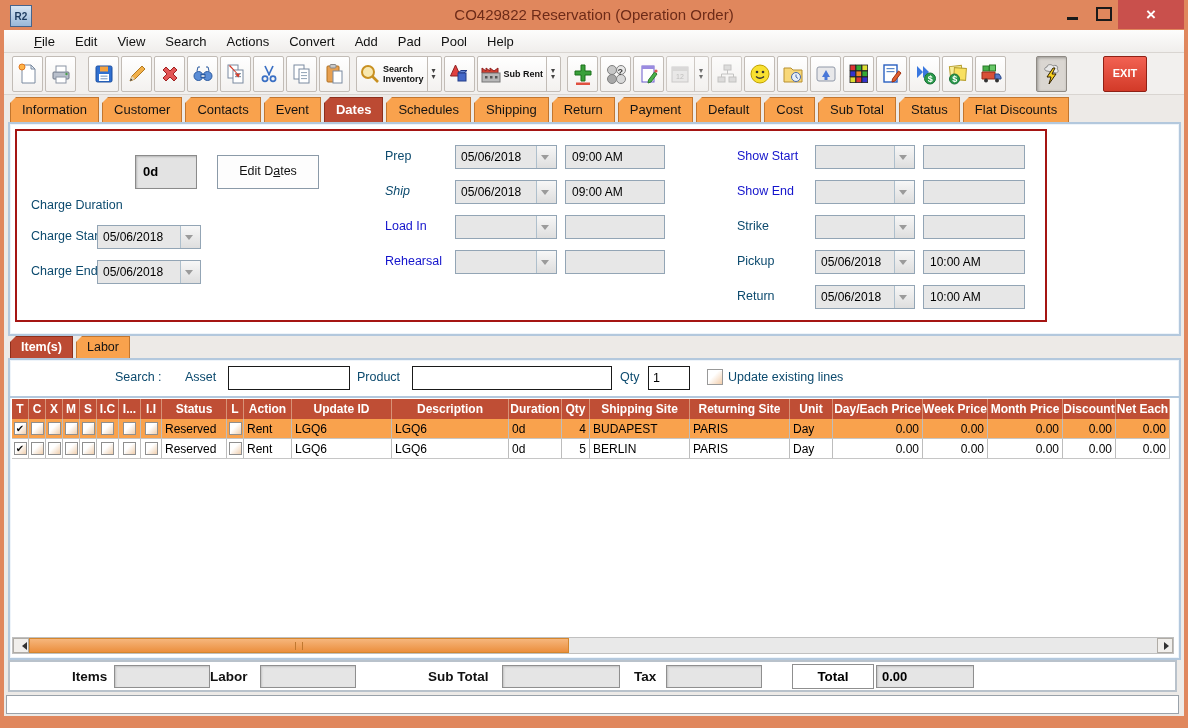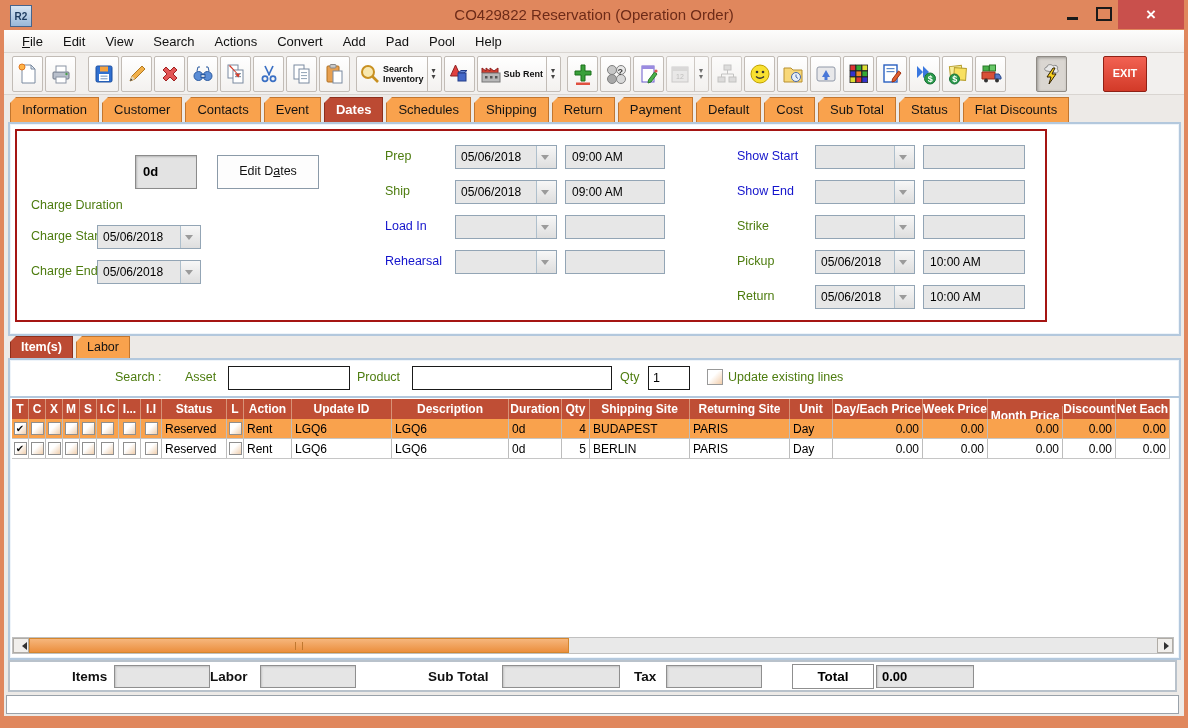--- a/index.html
+++ b/index.html
@@ -8,21 +8,21 @@
   .app-icon{position:absolute;left:10px;top:5px;width:20px;height:20px;background:linear-gradient(#d8e6f4,#9ab8d8);border:1px solid #47648c;font-size:10px;font-weight:bold;color:#1c3least;color:#1c3a5e;display:flex;align-items:center;justify-content:center;}
   .title{position:absolute;top:6px;left:0;right:0;text-align:center;font-size:15px;color:#6e2b18;}
   .win-btn{position:absolute;top:0;height:28px;display:flex;align-items:center;justify-content:center;}
   #btnMin{left:1058px;width:28px;}
   #btnMin .bar{width:11px;height:3px;background:#1a1a1a;margin-top:8px;}
   #btnMax{left:1090px;width:28px;}
   #btnMax .box{width:12px;height:10px;border:2px solid #1a1a1a;background:transparent;}
   #btnClose{left:1118px;width:66px;height:29px;background:#c9504c;color:#fff;font-size:17px;font-weight:bold;}
   
   .client{position:absolute;left:4px;top:30px;width:1180px;height:686px;background:#edeae7;}
-  .menubar{position:absolute;left:4px;top:30px;width:1180px;height:23px;background:linear-gradient(#fdfdfc,#f0eeec);border-bottom:1px solid #d9d5d1;display:flex;align-items:center;padding-left:8px;box-sizing:border-box;}
+  .menubar{position:absolute;left:4px;top:30px;width:1180px;height:23px;background:linear-gradient(#fdfdfc,#f0eeec);border-bottom:1px solid #d9d5d1;display:flex;align-items:center;padding-left:20px;box-sizing:border-box;}
   .menu-item{padding:3px 10px;font-size:13px;color:#111;}
   .toolbar{position:absolute;left:4px;top:53px;width:1180px;height:42px;background:#f2f0ee;border-bottom:1px solid #d9d5d1;display:flex;align-items:center;padding-left:8px;box-sizing:border-box;}
   .tb-btn{height:36px;min-width:31px;background:linear-gradient(#ffffff,#f3f1ef);border:1px solid #c2bcb6;border-radius:2px;margin-right:2px;display:flex;align-items:center;justify-content:center;padding:0 1px;box-sizing:border-box;}
   .tb-btn svg{width:24px;height:24px;display:block;}
   .tb-btn.pressed{background:#dad6d1;border-color:#8f8a84;box-shadow:inset 1px 1px 3px rgba(0,0,0,.3);}
   .tb-btn.exit{background:linear-gradient(#f26253,#d23a28);border:1px solid #8f2015;width:44px;}
   .tb-label{font-size:9px;font-weight:bold;line-height:10px;color:#111;text-align:left;padding:0 1px;}
   .tb-btn.exit .tb-label{color:#fff;font-size:11px;line-height:11px;}
   .dd2{width:12px;align-self:stretch;border-left:1px solid #c2bcb6;margin-left:2px;display:flex;flex-direction:column;align-items:center;justify-content:center;font-size:8px;line-height:6px;color:#444;}
   .disabled{opacity:.75;}
@@ -32,21 +32,21 @@
   #itemTabs{left:10px;top:336px;height:22px;}
   .tab{background:#f9a24d;border:1px solid #c2762f;border-bottom:none;padding:4px 11px 5px 11px;font-size:13px;color:#151515;margin-right:3px;position:relative;white-space:nowrap;}
   #itemTabs .tab{padding:3px 10px 4px 10px;font-size:12.5px;}
   .tab::before{content:"";position:absolute;left:-1px;top:-1px;width:0;height:0;border-top:6px solid #edeae7;border-right:6px solid transparent;}
   .tab.sel{background:#bc4a33;color:#fff;font-weight:bold;border-color:#8d2f1c;}
   
   .panel{position:absolute;background:#fff;border:2px solid #b3c8dd;box-shadow:inset 0 0 0 1px #eef4fa;}
   #upperPanel{left:8px;top:122px;width:1169px;height:210px;}
   #lowerPanel{left:8px;top:358px;width:1169px;height:298px;}
   .groupbox{position:absolute;left:5px;top:5px;width:1028px;height:189px;border:2px solid #a51513;}
-  .lbl{position:absolute;font-size:12.5px;color:#4d7c0f;white-space:nowrap;}
+  .lbl{position:absolute;font-size:12.5px;color:#0c4a6e;white-space:nowrap;}
   .link{color:#1414cc;}
   .sunken{position:absolute;background:#e3e3e3;border:1px solid #8b8b8b;box-shadow:inset 1px 1px 2px rgba(0,0,0,.2);box-sizing:border-box;}
   #durBox{left:118px;top:24px;width:62px;height:34px;font-weight:bold;font-size:13px;padding:8px 0 0 7px;}
   .btn{position:absolute;background:#fdfdfd;border:1px solid #8b9aa8;font-size:12.5px;text-align:center;color:#111;}
   #editDates{left:200px;top:24px;width:100px;height:32px;line-height:30px;}
   .combo{position:absolute;height:24px;background:#e7e7e7;border:1px solid #93a5b5;display:flex;box-sizing:border-box;}
   .combo .val{flex:1;font-size:12px;padding:4px 0 0 5px;color:#000;overflow:hidden;}
   .combo .dd{width:19px;border-left:1px solid #aebfcc;background:linear-gradient(#f7f7f7,#dedede);position:relative;}
   .combo .dd::after{content:"";position:absolute;left:4px;top:9px;border:4px solid transparent;border-top:5px solid #9b9b9b;}
   .tfield{position:absolute;height:24px;background:#e7e7e7;border:1px solid #93a5b5;font-size:12px;padding:4px 0 0 6px;box-sizing:border-box;color:#000;}
@@ -419,21 +419,21 @@
         <span class="dd"></span>
       </div>
 
       <div id="schedFields">
           <div class="lbl" style="left: 368px; top: 18px;">Prep</div>
           <div class="combo" style="left: 438px; top: 14px; width: 102px;">
             <span class="val">05/06/2018</span>
             <span class="dd"></span>
           </div>
           <div class="tfield" style="left: 548px; top: 14px; width: 100px;">09:00 AM</div>
-          <div class="lbl" style="left: 368px; top: 53px;">Ship</div>
+          <div class="lbl" style="left: 368px; top: 53px; font-style: italic;">Ship</div>
           <div class="combo" style="left: 438px; top: 49px; width: 102px;">
             <span class="val">05/06/2018</span>
             <span class="dd"></span>
           </div>
           <div class="tfield" style="left: 548px; top: 49px; width: 100px;">09:00 AM</div>
           <div class="lbl link" style="left: 368px; top: 88px;">Load In</div>
           <div class="combo" style="left: 438px; top: 84px; width: 102px;">
             <span class="val"></span>
             <span class="dd"></span>
           </div>
@@ -511,21 +511,21 @@
           <div class="g-hcell" style="width: 48px;">Action</div>
           <div class="g-hcell" style="width: 100px;">Update ID</div>
           <div class="g-hcell" style="width: 117px;">Description</div>
           <div class="g-hcell" style="width: 53px;">Duration</div>
           <div class="g-hcell" style="width: 28px;">Qty</div>
           <div class="g-hcell" style="width: 100px;">Shipping Site</div>
           <div class="g-hcell" style="width: 100px;">Returning Site</div>
           <div class="g-hcell" style="width: 43px;">Unit</div>
           <div class="g-hcell" style="width: 90px;">Day/Each Price</div>
           <div class="g-hcell" style="width: 65px;">Week Price</div>
-          <div class="g-hcell" style="width: 75px; margin-top: 7px;">Month Price</div>
+          <div class="g-hcell" style="width: 75px;">Month Price</div>
           <div class="g-hcell" style="width: 53px;">Discount</div>
           <div class="g-hcell" style="width: 54px;">Net Each</div>
         </div>
         <div class="g-row sel">
           <div class="g-cell center" style="width: 17px;">
             <span class="cb">✔</span>
           </div>
           <div class="g-cell center" style="width: 17px;">
             <span class="cb"></span>
           </div>

